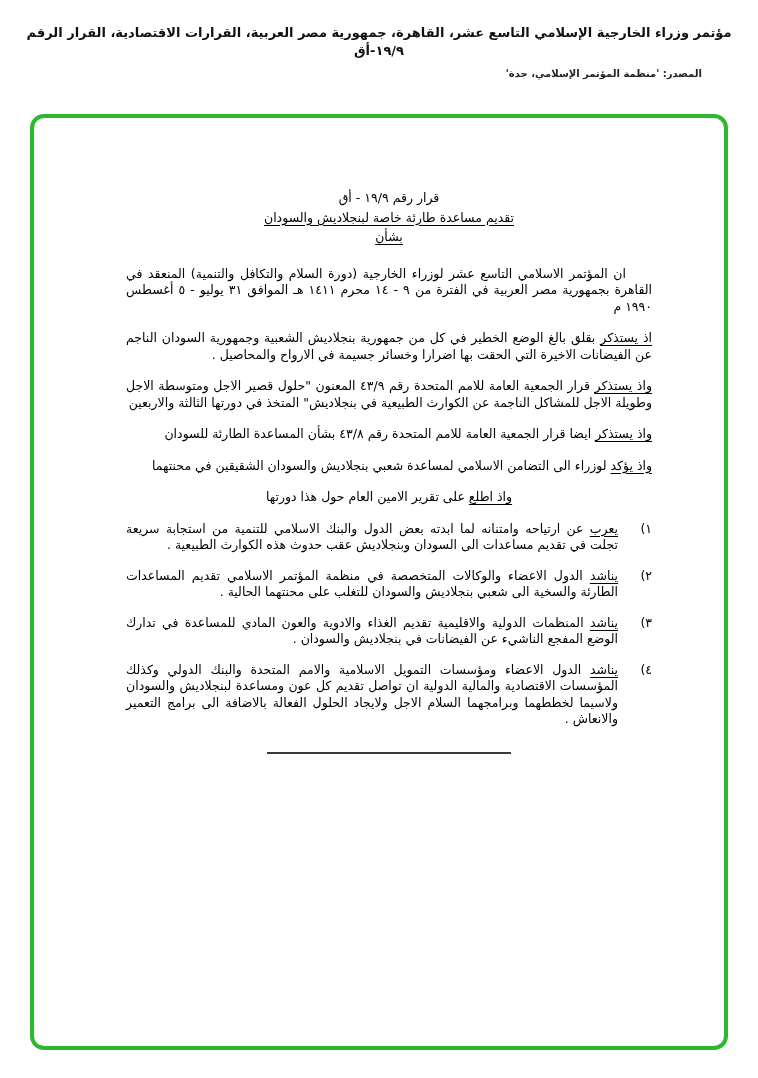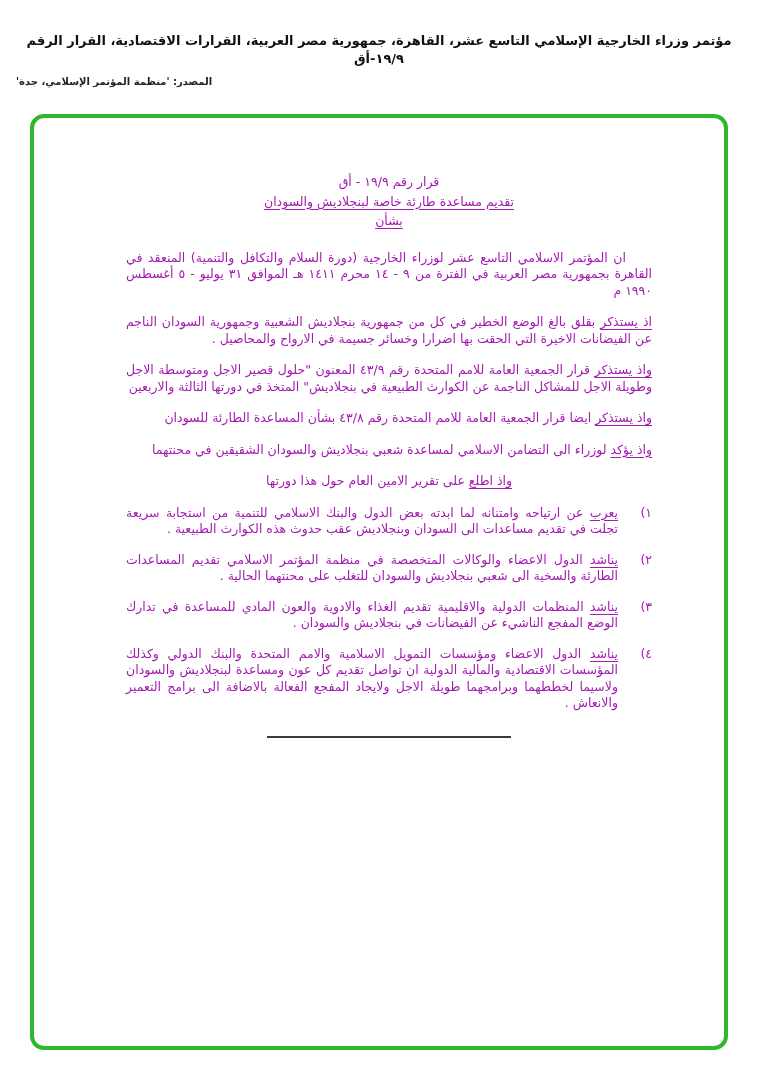--- a/index.html
+++ b/index.html
@@ -6,50 +6,50 @@
   html, body { background: #ffffff; }
   body {
     width: 758px; height: 1078px;
     font-family: "DejaVu Sans", sans-serif;
     direction: rtl;
     position: relative;
     overflow: hidden;
   }
   .page { position: relative; width: 758px; height: 1078px; background: #fff; }
 
-  .top-header { padding-top: 32px; }
+  .top-header { padding-top: 24px; }
   .header-title {
     text-align: center;
     font-weight: bold;
     font-size: 13px;
     color: #111;
     padding: 0 26px;
     line-height: 1.35;
   }
   .header-source {
-    text-align: left;
+    text-align: right;
     font-weight: bold;
     font-size: 10px;
     color: #222;
     margin: 9px 56px 0 16px;
   }
 
   .frame {
     position: absolute;
     top: 114px; left: 30px;
     width: 698px; height: 936px;
     border: 4px solid #2eb82e;
     border-radius: 14px;
     background: #fff;
     overflow: hidden;
   }
 
   .doc {
-    padding: 56px 72px 0 72px;
-    color: #a21caf;
+    padding: 72px 72px 0 72px;
+    color: #000000;
     font-size: 12.5px;
     line-height: 1.32;
     text-align: justify;
     margin-left: 20px;
   }
 
   .doc-center { text-align: center; margin-bottom: 20px; }
   .doc-center div { margin-bottom: 3px; }
 
   .u { text-decoration: underline; text-underline-offset: 3px; }
@@ -138,21 +138,21 @@
           <span class="item-text">
             <span class="u">يناشد</span>
             <span>المنظمات الدولية والاقليمية تقديم الغذاء والادوية والعون المادي للمساعدة في تدارك الوضع المفجع الناشيء عن الفيضانات في بنجلاديش والسودان .</span>
           </span>
         </div>
 
         <div class="item">
           <span class="item-num">٤)</span>
           <span class="item-text">
             <span class="u">يناشد</span>
-            <span>الدول الاعضاء ومؤسسات التمويل الاسلامية والامم المتحدة والبنك الدولي وكذلك المؤسسات الاقتصادية والمالية الدولية ان تواصل تقديم كل عون ومساعدة لبنجلاديش والسودان ولاسيما لخططهما وبرامجهما طويلة الاجل ولايجاد المفجع الفعالة بالاضافة الى برامج التعمير والانعاش .</span>
+            <span>الدول الاعضاء ومؤسسات التمويل الاسلامية والامم المتحدة والبنك الدولي وكذلك المؤسسات الاقتصادية والمالية الدولية ان تواصل تقديم كل عون ومساعدة لبنجلاديش والسودان ولاسيما لخططهما وبرامجهما السلام الاجل ولايجاد الحلول الفعالة بالاضافة الى برامج التعمير والانعاش .</span>
           </span>
         </div>
 
       </div>
 
       <div class="bottom-line"></div>
 
     </div>
   </div>
 

